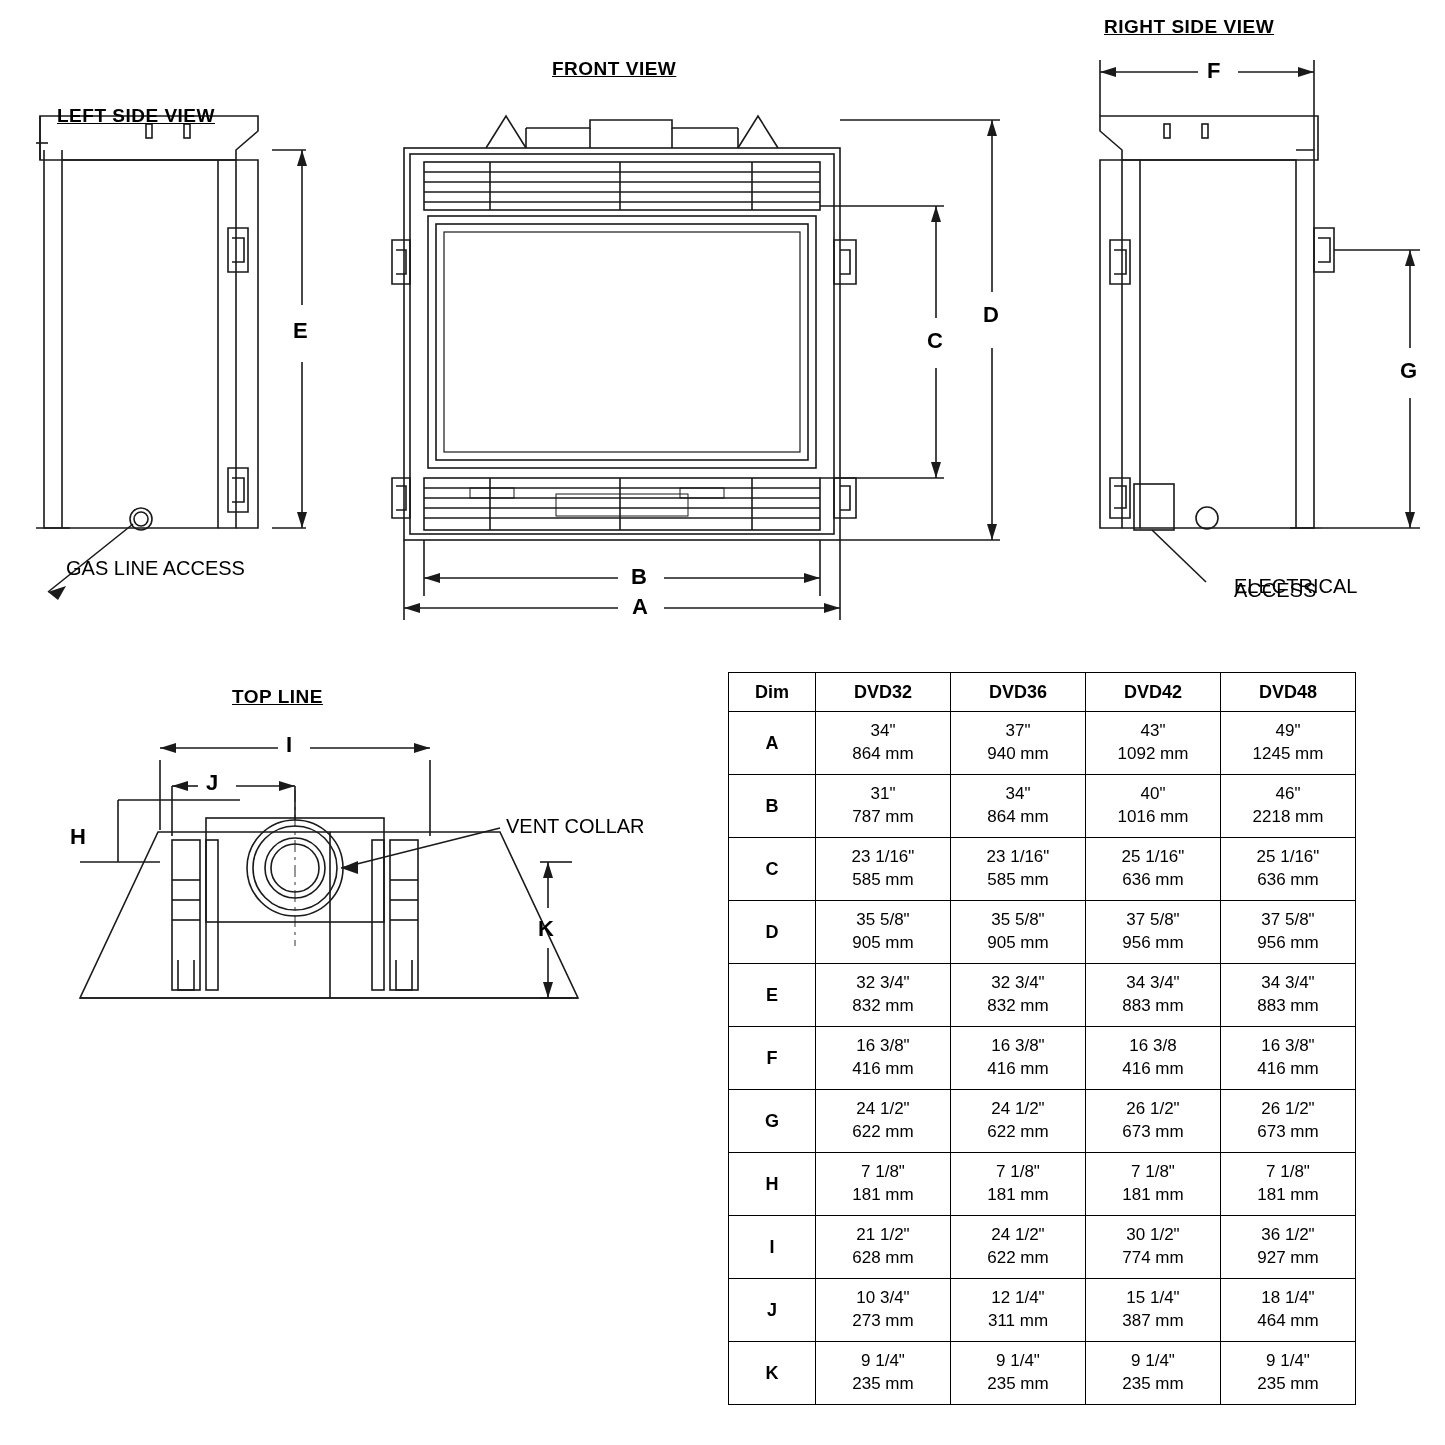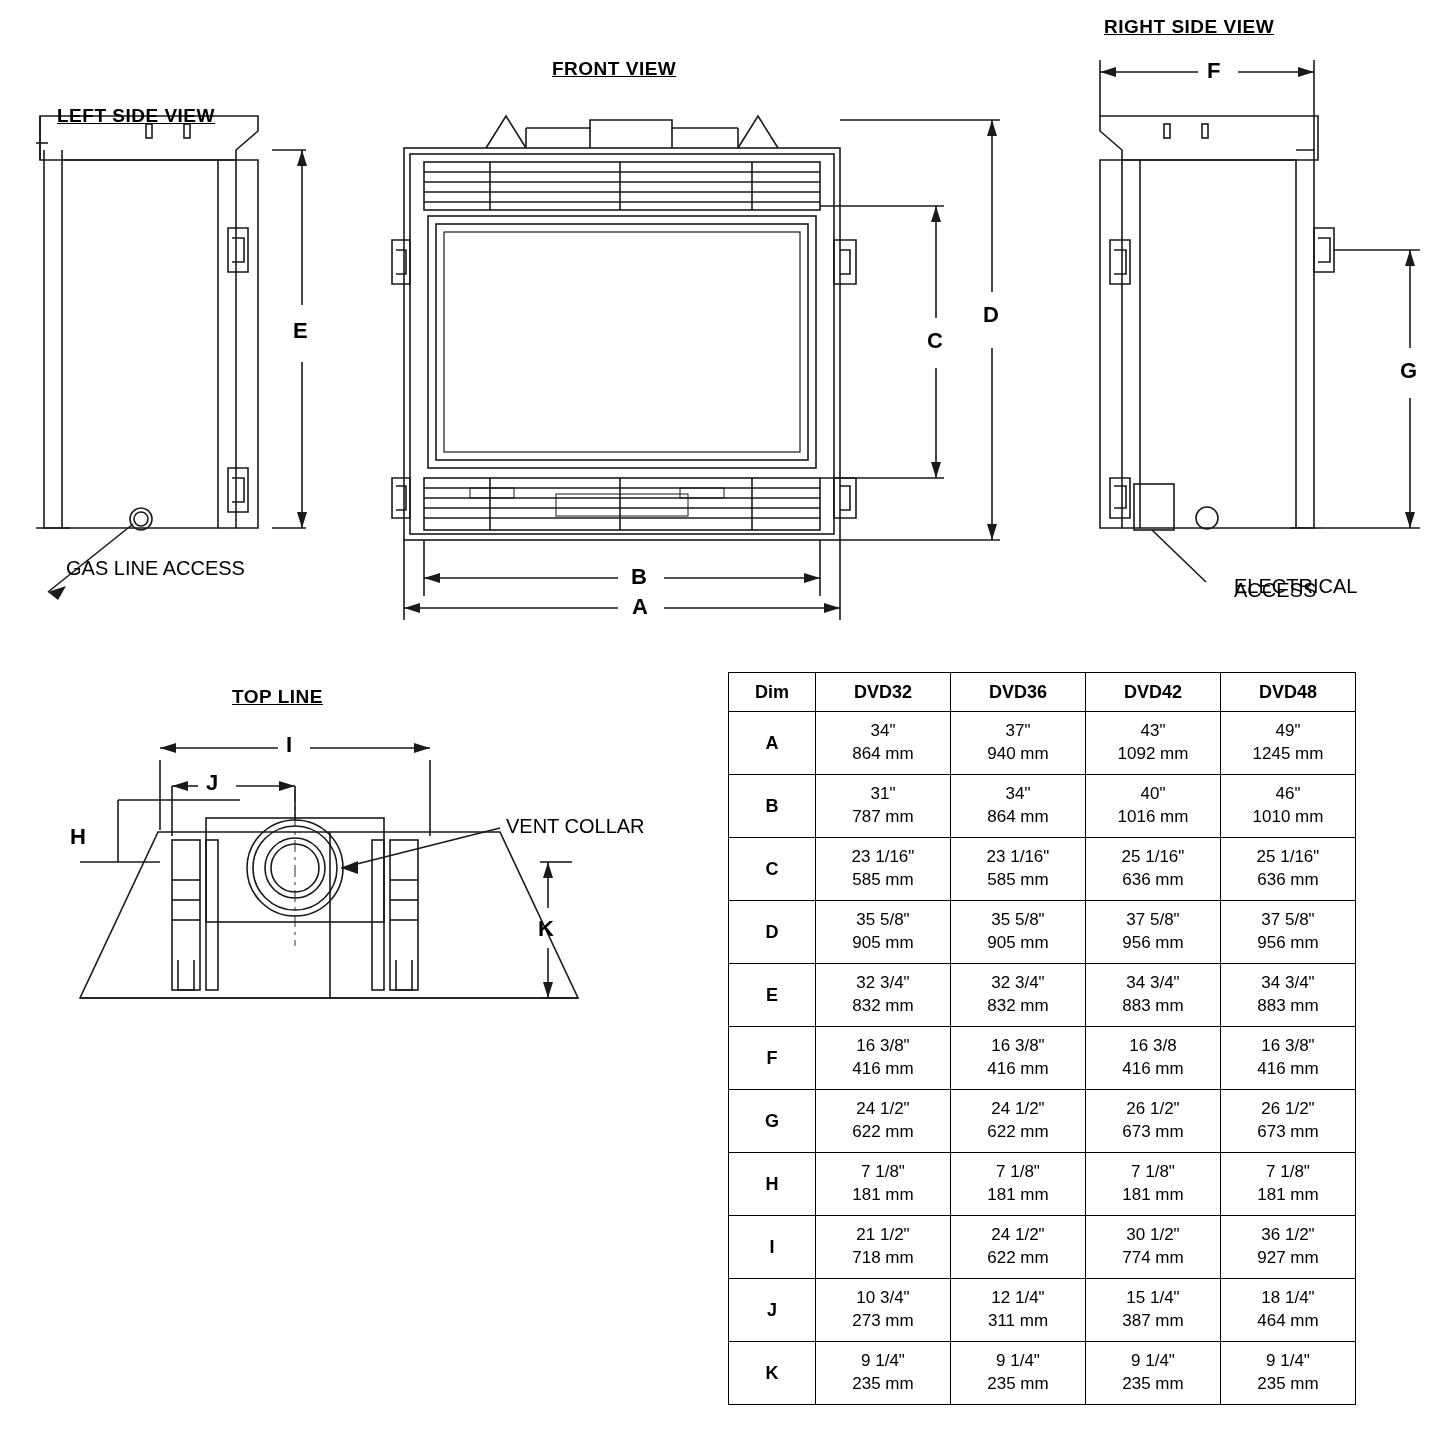--- a/index.html
+++ b/index.html
@@ -295,21 +295,21 @@
         <td class="val">
             <span class="in">34"</span>
             <span class="mm">864 mm</span>
           </td>
         <td class="val">
             <span class="in">40"</span>
             <span class="mm">1016 mm</span>
           </td>
         <td class="val">
             <span class="in">46"</span>
-            <span class="mm">1010 mm</span>
+            <span class="mm">2218 mm</span>
           </td>
       </tr>
 
       <tr>
         <td class="dimcell">C</td>
         <td class="val">
             <span class="in">23 1/16"</span>
             <span class="mm">585 mm</span>
           </td>
         <td class="val">
@@ -423,21 +423,21 @@
         <td class="val">
             <span class="in">7 1/8"</span>
             <span class="mm">181 mm</span>
           </td>
       </tr>
 
       <tr>
         <td class="dimcell">I</td>
         <td class="val">
             <span class="in">21 1/2"</span>
-            <span class="mm">718 mm</span>
+            <span class="mm">628 mm</span>
           </td>
         <td class="val">
             <span class="in">24 1/2"</span>
             <span class="mm">622 mm</span>
           </td>
         <td class="val">
             <span class="in">30 1/2"</span>
             <span class="mm">774 mm</span>
           </td>
         <td class="val">

